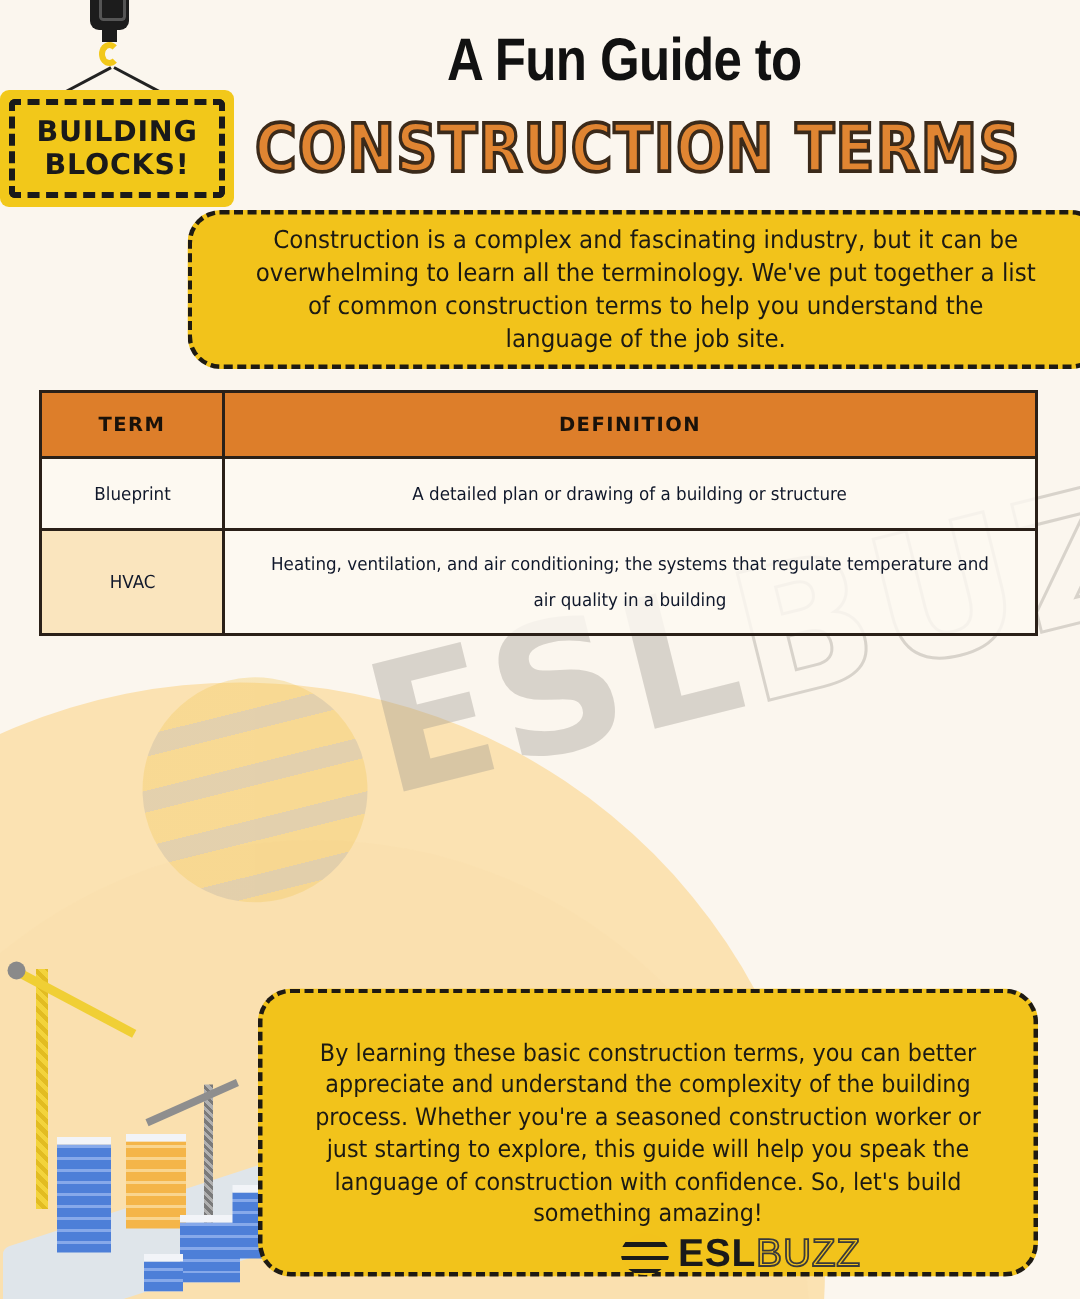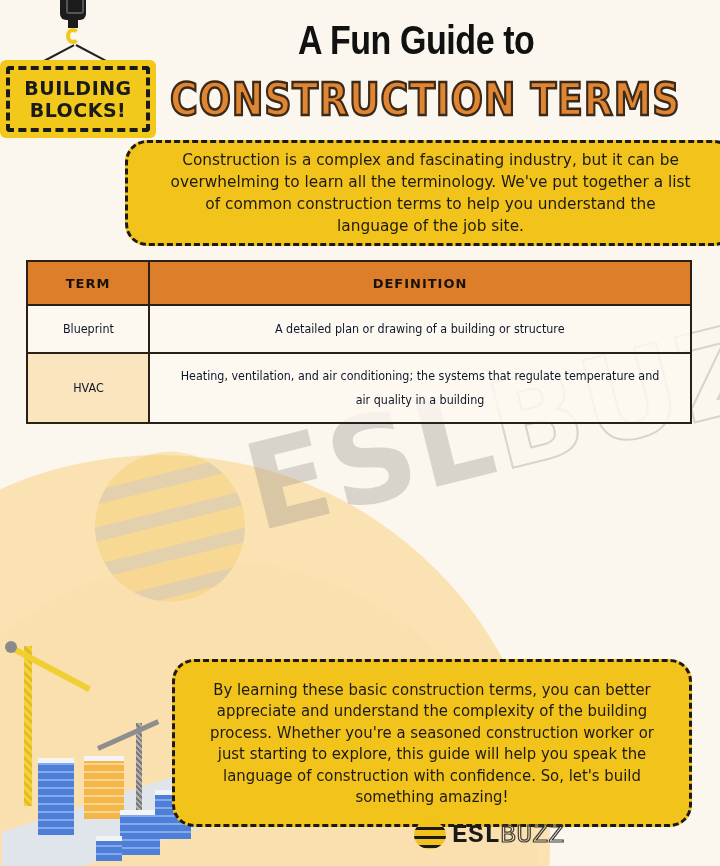--- a/index.html
+++ b/index.html
@@ -78,21 +78,21 @@
       transform: scaleX(0.86); transform-origin: left center; white-space: nowrap;
     }
 
     
     .callout {
       position: absolute; background: #f2c31b; border: 3px dashed #1e1a12; border-radius: 22px;
       box-sizing: border-box; display: flex; align-items: center; justify-content: center;
       text-align: center; color: #1c1a14; font-family: "DejaVu Sans", sans-serif;
     }
     .callout.top { left: 125px; top: 140px; width: 611px; height: 106px; padding: 4px 20px; font-size: 16.5px; line-height: 22px; }
-    .callout.bottom { left: 172px; top: 659px; width: 520px; height: 168px; padding: 4px 14px; font-size: 16px; line-height: 21.5px; }
+    .callout.bottom { left: 172px; top: 659px; width: 520px; height: 192px; padding: 4px 14px; font-size: 16px; line-height: 21.5px; }
     .callout p { margin: 0; transform: scaleX(0.93); }
 
     
     .terms-table {
       position: absolute; left: 26px; top: 260px; width: 666px;
       border-collapse: collapse; border: 2px solid #2a2018;
     }
     .terms-table th, .terms-table td {
       border: 2px solid #2a2018; text-align: center; vertical-align: middle; padding: 0 6px;
     }
@@ -124,21 +124,21 @@
     .bldg.b4 { left: 155px; top: 162px; width: 36px; height: 44px; }
     .bldg.b5 { left: 96px; top: 208px; width: 26px; height: 20px; }
 
     
     .brand { position: absolute; left: 414px; top: 820px; display: flex; align-items: center; }
     .brand-bee {
       width: 32px; height: 28px; border-radius: 50%;
       background: repeating-linear-gradient(180deg, #f2c21b 0 6px, #1a1a1a 6px 9px);
       position: relative;
     }
-    .brand-text { margin-left: 6px; font-family: Liberation Mono, monospace; font-weight: bold; font-size: 26px; letter-spacing: 0.5px; }
+    .brand-text { margin-left: 6px; font-family: Liberation Sans, sans-serif; font-weight: bold; font-size: 26px; letter-spacing: 0.5px; }
     .brand-text .esl { color: #1a1a1a; }
     .brand-text .buzz { color: transparent; -webkit-text-stroke: 1.2px #3a3a3a; font-weight: normal; }
   </style>
 </head>
 <body>
 
 <div class="bg-circle"></div>
 <div class="bg-circle2"></div>
 
 <div class="watermark">

